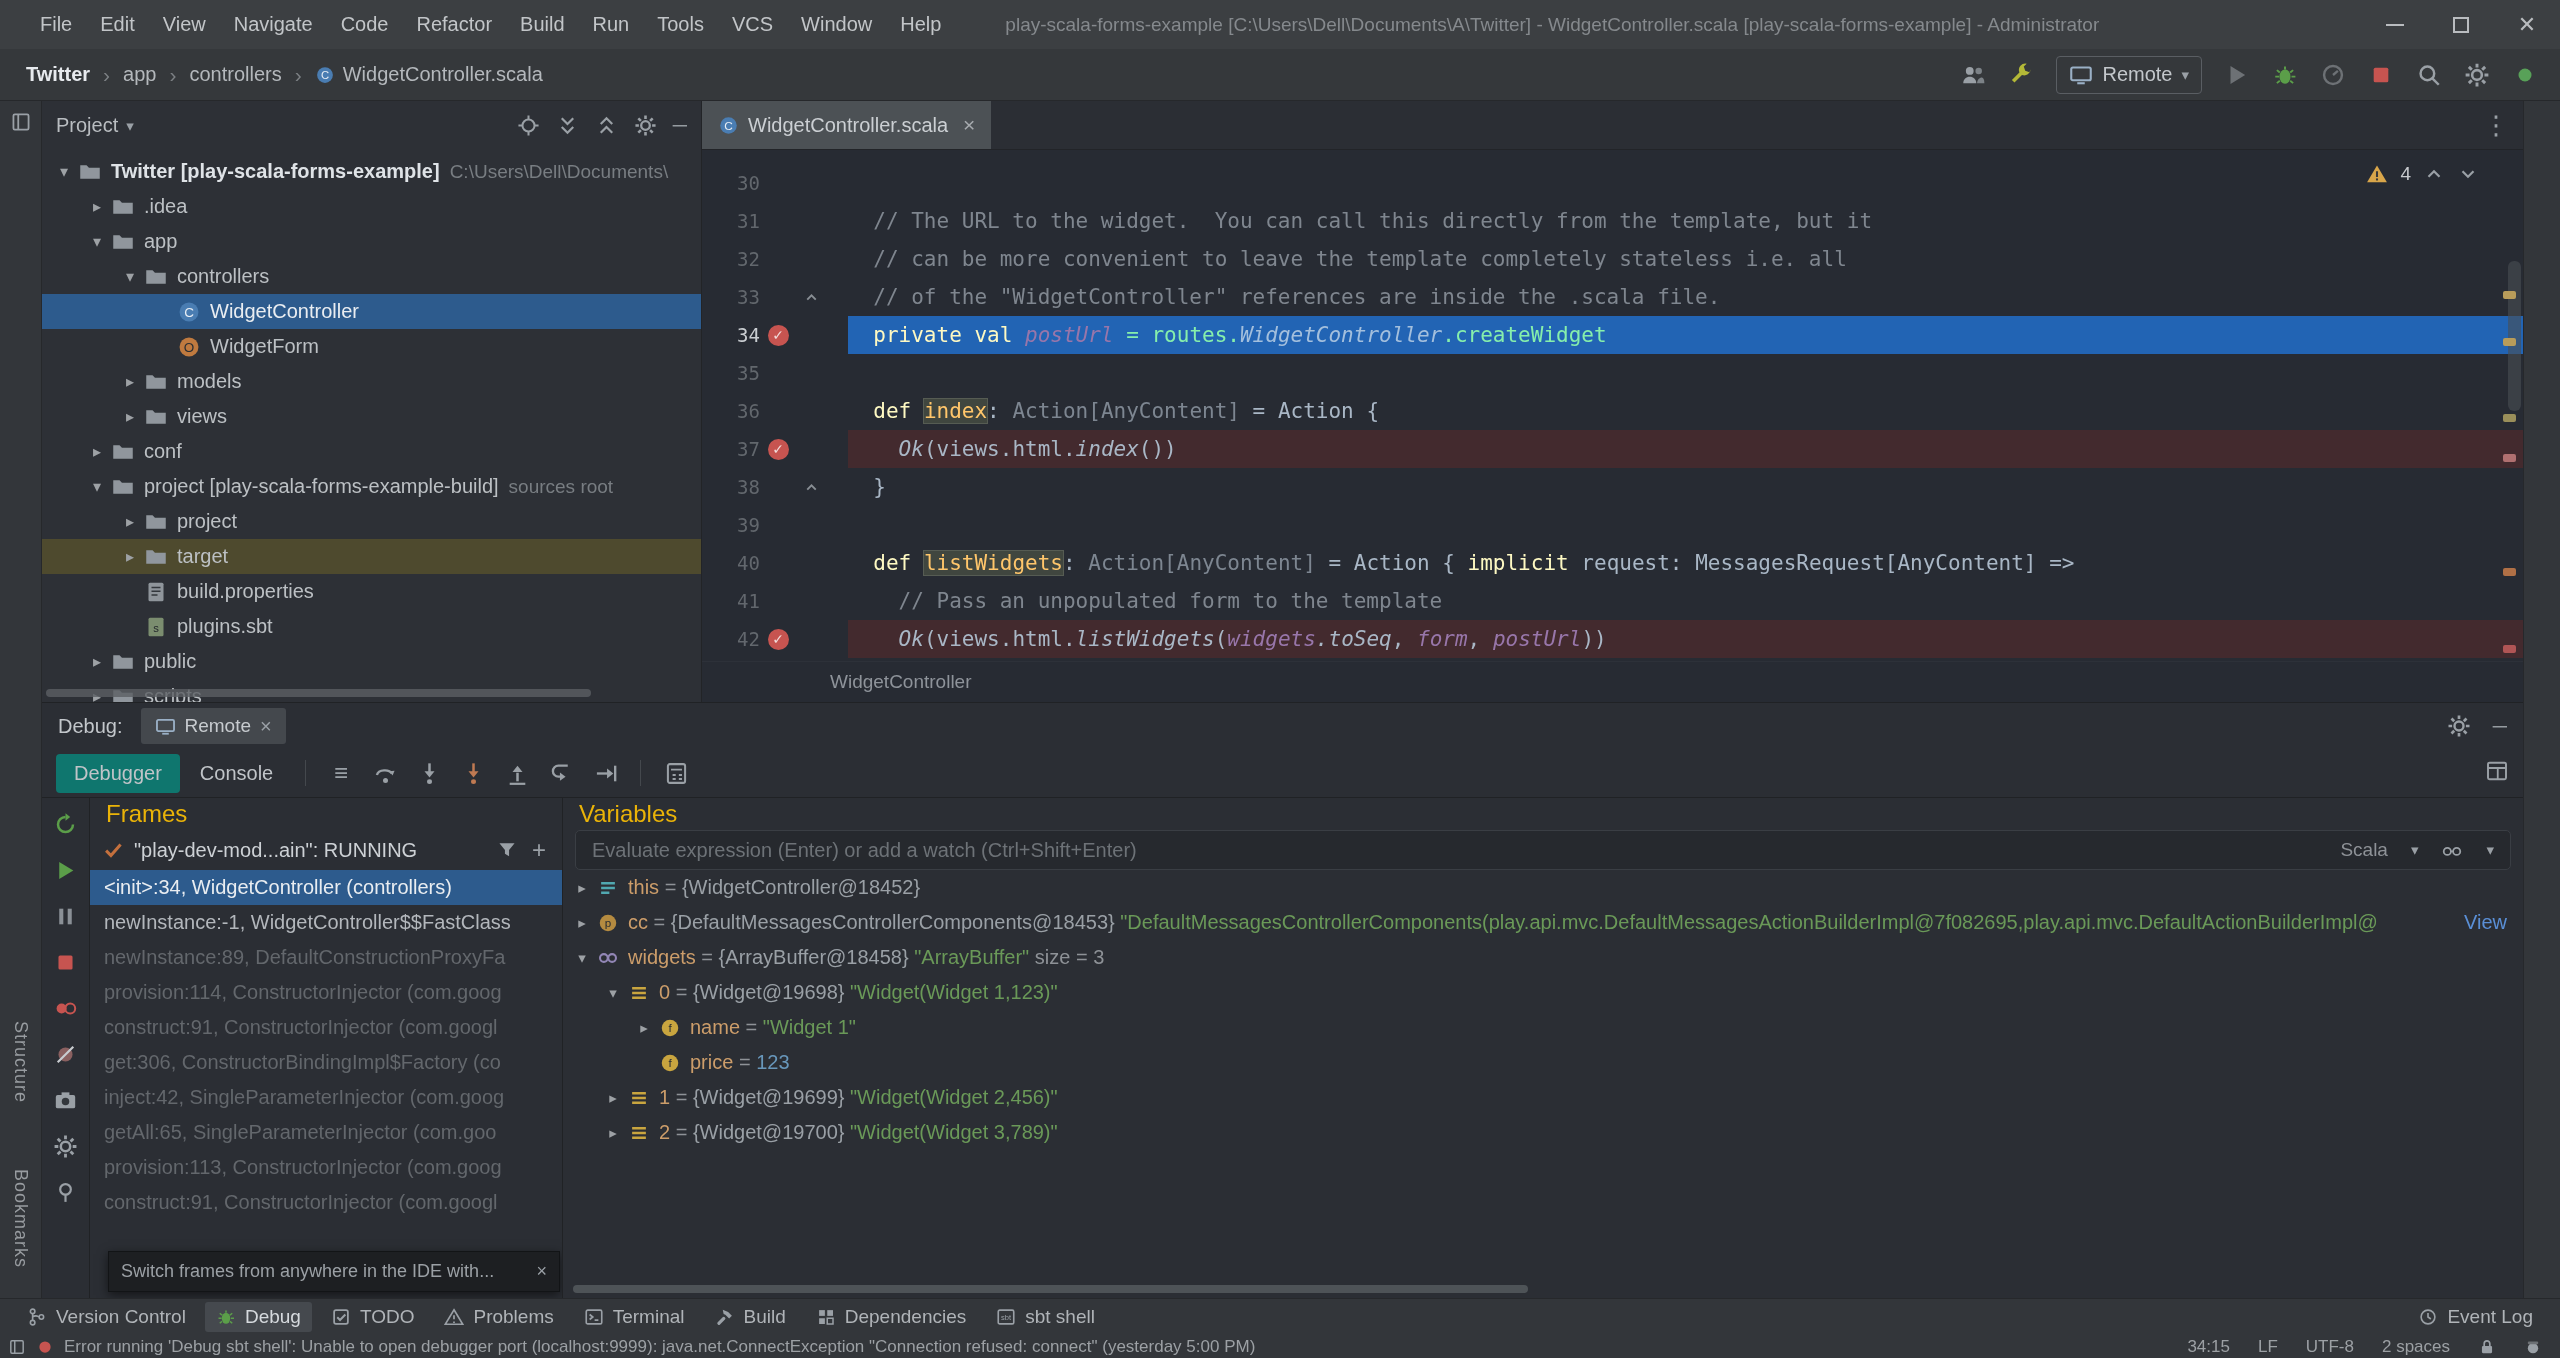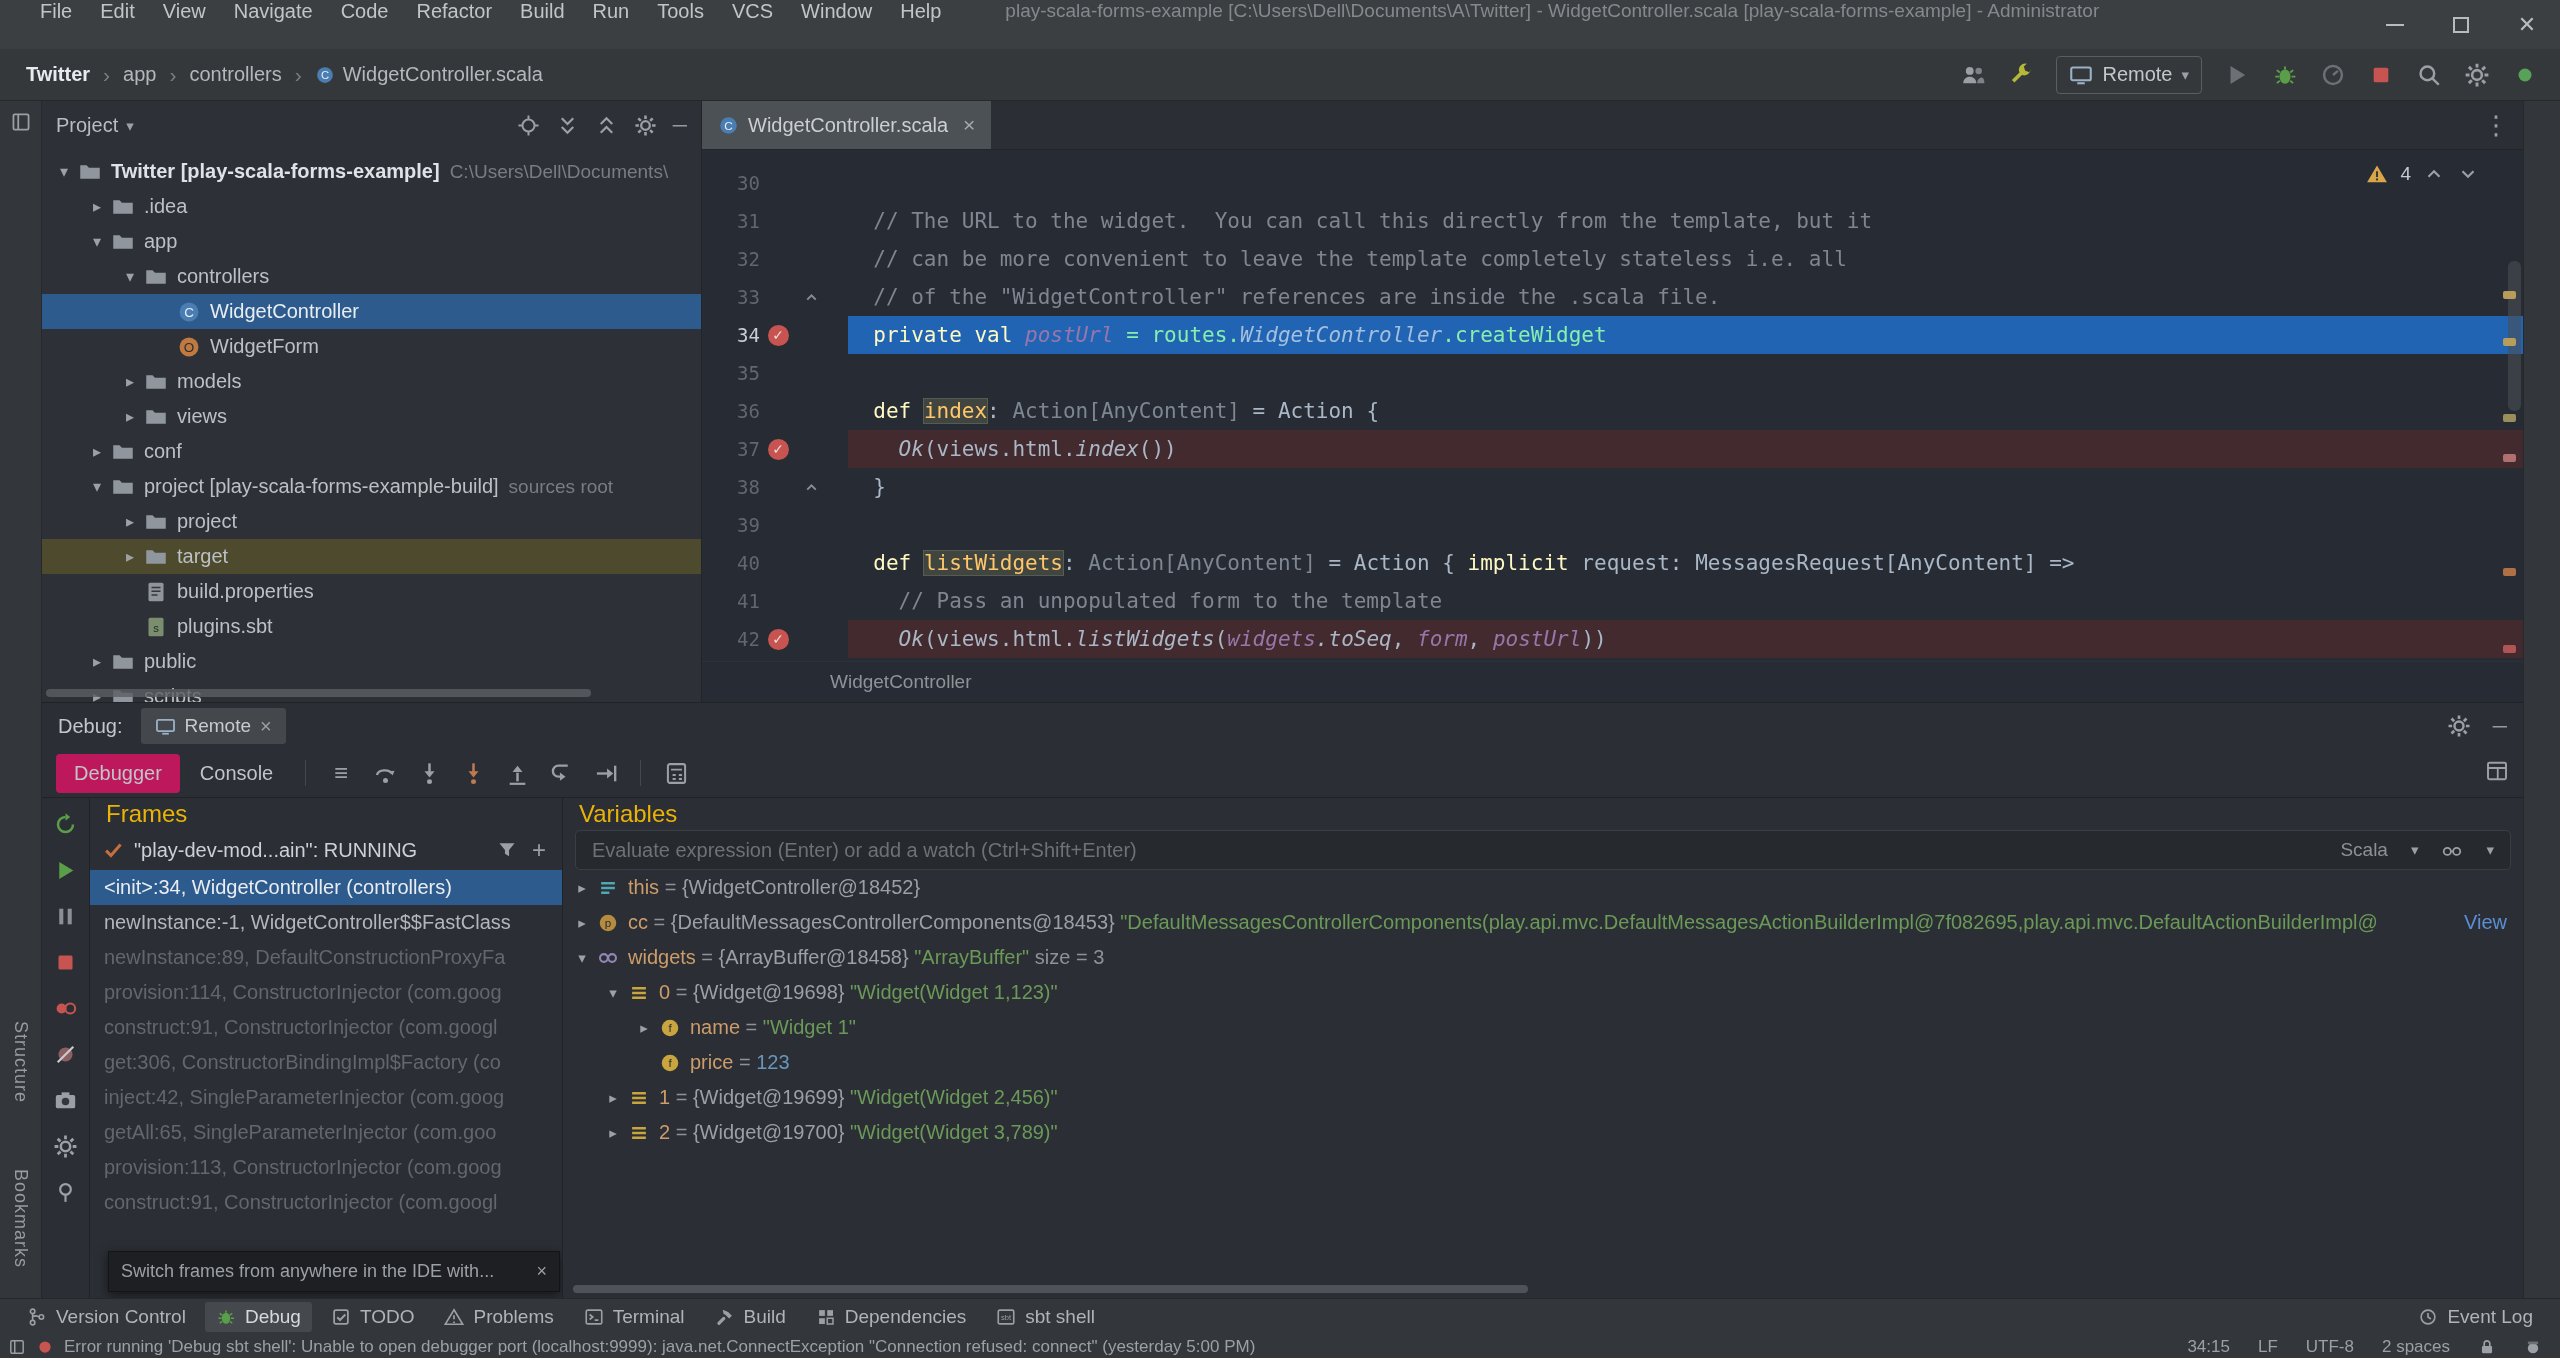--- a/index.html
+++ b/index.html
@@ -2,21 +2,21 @@
 <html><head>
 <meta charset="utf-8">
 <style>
 *{margin:0;padding:0;box-sizing:border-box}
 html,body{background:#17181a;overflow:hidden}
 .app{width:2560px;height:1358px;font-family:"Liberation Sans",sans-serif;color:#bfc3c7;background:#33363a;overflow:hidden;display:flex;flex-direction:column;position:relative}
 .icon{display:inline-block;width:24px;height:24px;flex:none}
 .icon svg{width:100%;height:100%;display:block}
 
 
-.titlebar{height:49px;background:#3c3f42;display:flex;padding-left:26px;flex:none}
+.titlebar{height:49px;background:#3c3f42;display:flex;align-items:center;padding-left:26px;flex:none}
 .menus{display:flex}
 .menu-item{padding:0 14px;font-size:20px;color:#c2c5c8;cursor:default}
 .win-title{margin-left:50px;font-size:19px;color:#85898d;white-space:nowrap;overflow:hidden;flex:1}
 .win-btns{display:flex;flex:none}
 .win-btn{width:66px;height:49px;display:flex;align-items:center;justify-content:center;color:#b9bcbf;font-size:22px}
 .wb-min{width:18px;height:2px;background:#b9bcbf}
 .wb-max{width:16px;height:16px;border:2px solid #b9bcbf}
 
 
 .navbar{height:52px;background:#35383b;border-bottom:1px solid #26282b;display:flex;align-items:center;padding:0 14px 0 26px;flex:none}
@@ -96,21 +96,21 @@
 .debug{height:596px;background:#2b2e34;border-top:1px solid #202225;display:flex;flex-direction:column;min-width:0;flex:none}
 .dbg-head{height:46px;display:flex;align-items:center;padding:0 16px;flex:none}
 .dbg-title{font-size:20px;color:#c3c7cb;margin-right:18px}
 .dbg-tab{display:flex;align-items:center;gap:9px;background:#44484d;height:36px;padding:0 14px;border-radius:3px;font-size:19px;color:#c7cbcf}
 .dbg-tab .icon{width:21px;height:21px}
 .dbg-tab .close{color:#9aa0a6;font-size:20px}
 .dbg-head-actions{margin-left:auto;display:flex;gap:22px;align-items:center}
 .dbg-head-actions .icon{width:24px;height:24px}
 .dbg-toolbar{height:49px;display:flex;align-items:center;border-bottom:1px solid #202225;padding:0 14px;gap:2px;flex:none}
 .dbg-tabbtn{font-size:20px;color:#c0c4c8;padding:8px 18px;border-radius:4px}
-.dbg-tabbtn.active{background:#be185d}
+.dbg-tabbtn.active{background:#0f766e}
 .vsep{width:1px;height:26px;background:#44484d;margin:0 12px}
 .dbg-step{width:42px;height:38px;display:flex;align-items:center;justify-content:center;color:#9aa0a6;font-size:24px}
 .dbg-step .icon{width:25px;height:25px}
 .dbg-tb-right{margin-left:auto}
 .dbg-body{flex:1;display:flex;min-height:0;position:relative}
 .toolcol{width:48px;flex:none;border-right:1px solid #202225;display:flex;flex-direction:column;align-items:center;padding-top:14px;gap:21px}
 .toolcol .icon{width:25px;height:25px}
 .frames{width:473px;flex:none;border-right:1px solid #202225;display:flex;flex-direction:column;position:relative;overflow:hidden}
 .pane-head{height:32px;display:flex;align-items:center;padding:0 16px;font-size:24px;color:#eab308;flex:none}
 .thread-row{height:40px;display:flex;align-items:center;gap:10px;padding:0 12px;font-size:20px;color:#cdd1d5;flex:none;white-space:nowrap;overflow:hidden}

